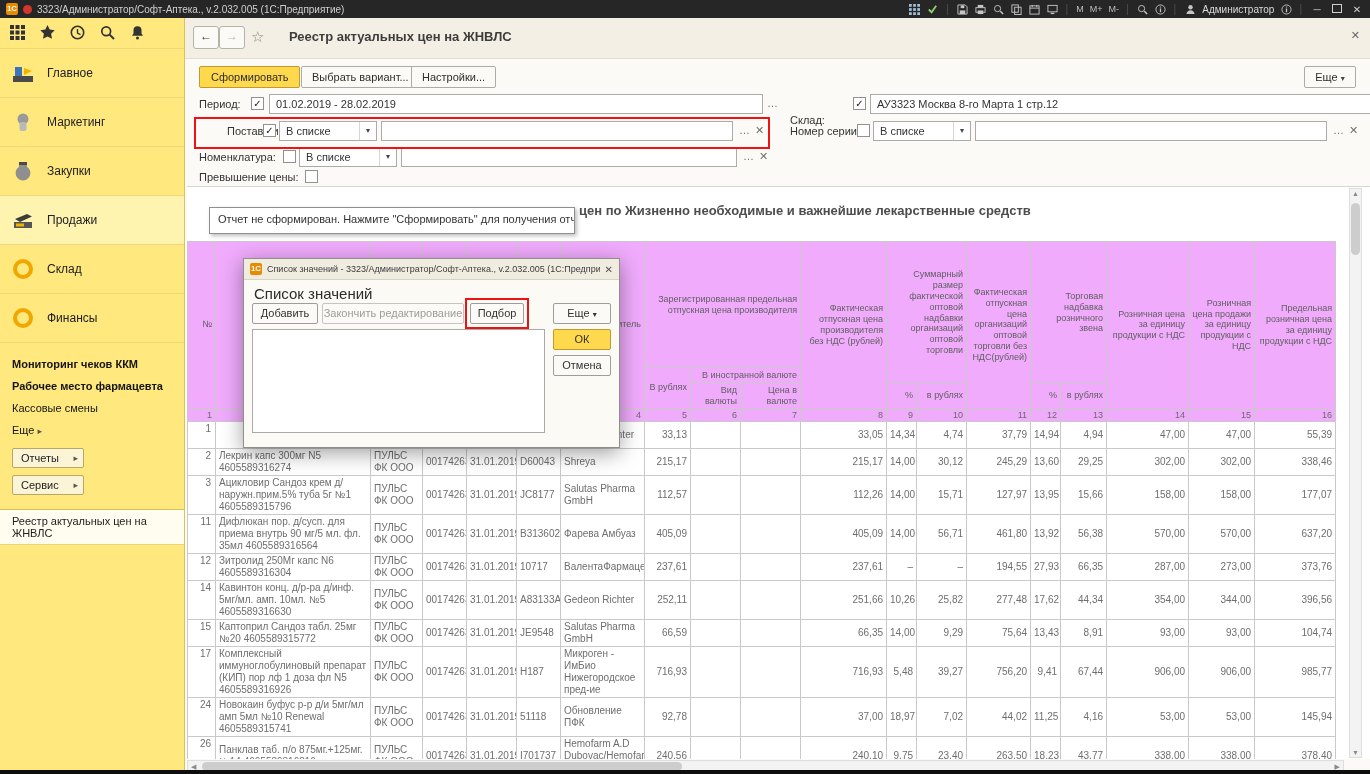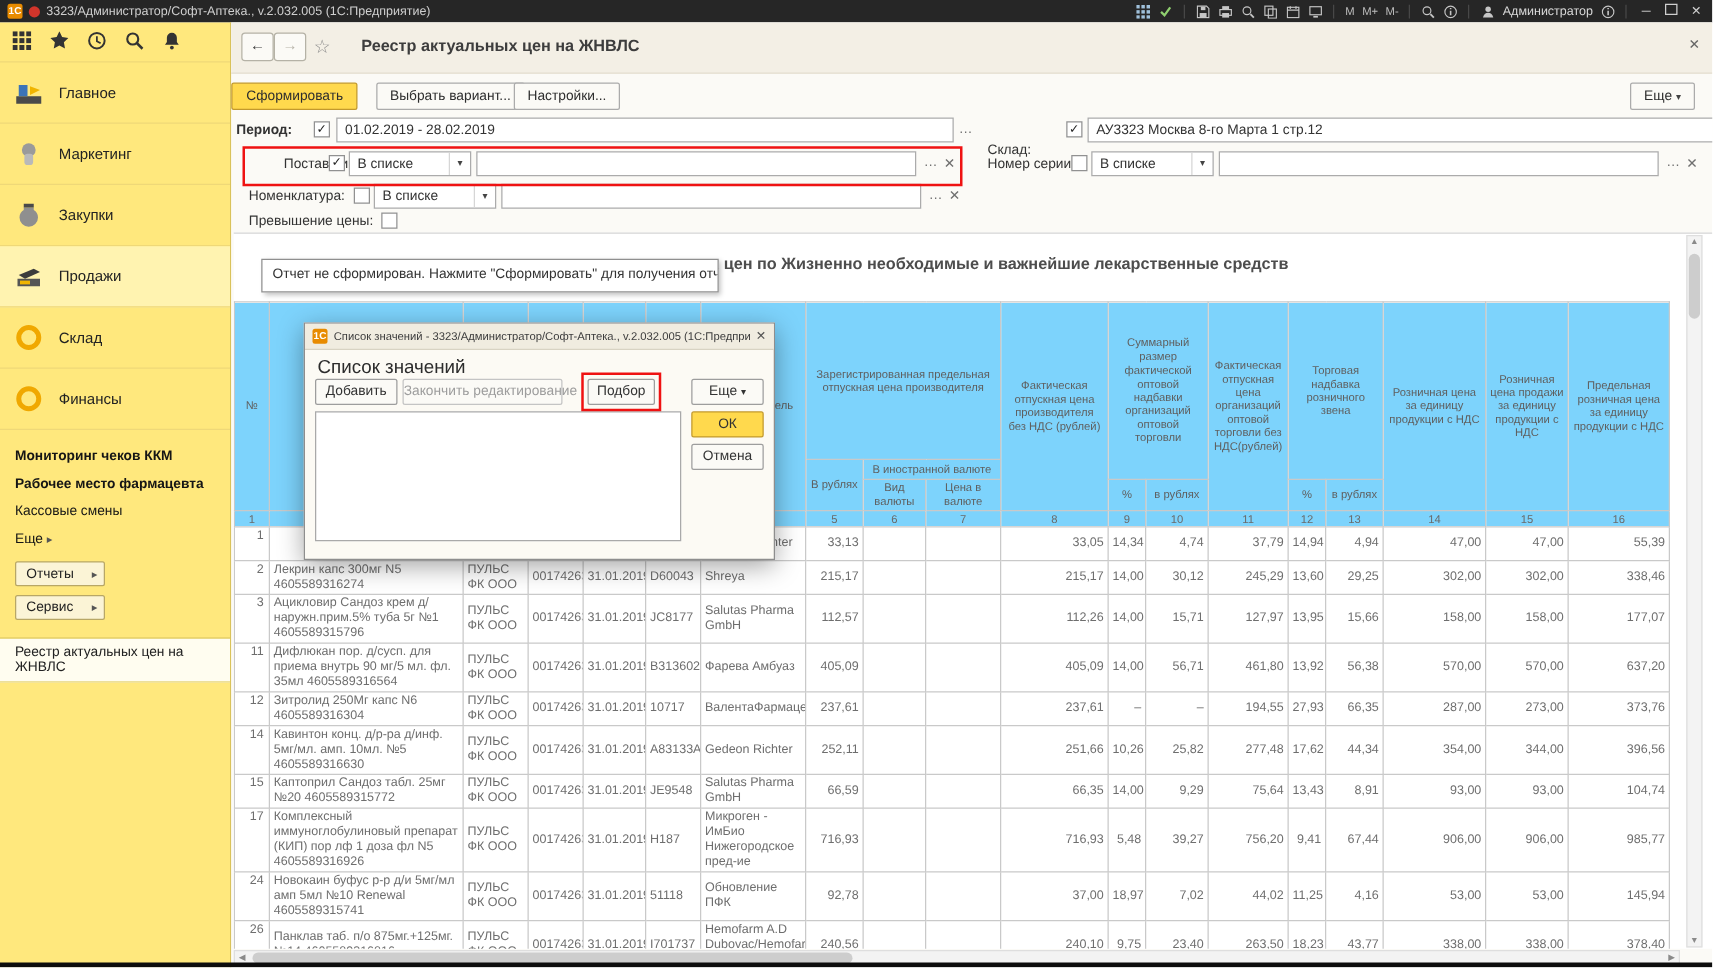--- a/index.html
+++ b/index.html
@@ -62,21 +62,21 @@
   .combo .arr{position:absolute;right:0;top:0;bottom:0;width:16px;border-left:1px solid #d6d6d6;text-align:center;font-size:8px;color:#444;line-height:18px;}
   .fbtn{position:absolute;font-size:11px;color:#707070;cursor:pointer;background:none;border:none;padding:0;}
 
   
   .report{position:absolute;left:2px;right:0;top:168px;height:572px;background:#fff;border-top:1px solid #d5d5d5;overflow:hidden;}
   .rep-title{position:absolute;left:370px;top:16px;font-size:13px;font-weight:bold;color:#4d4d4d;white-space:nowrap;z-index:2;}
   .tooltip{position:absolute;left:22px;top:20px;width:348px;height:25px;background:#fff;border:1px solid #8f8f8f;box-shadow:2px 2px 4px rgba(0,0,0,.25);font-size:11px;color:#333;line-height:23px;padding:0 8px;white-space:nowrap;overflow:hidden;z-index:6;}
 
   table.report-tbl{position:absolute;left:0;top:54px;border-coll apse:collapse;border-collapse:collapse;table-layout:fixed;width:1148px;background:#fff;z-index:1;}
   .report-tbl th,.report-tbl td{border:1px solid #c9c9c9;padding:1px 3px;overflow:hidden;box-sizing:border-box;}
-  .report-tbl thead th{font-weight:normal;color:#5f5f5f;text-align:center;vertical-align:middle;font-size:9px;line-height:1.2;background:#7dd3fc;}
+  .report-tbl thead th{font-weight:normal;color:#5f5f5f;text-align:right;vertical-align:middle;font-size:9px;line-height:1.2;background:#f0abfc;}
   .report-tbl tr.hA th{height:126px;}
   .report-tbl tr.hB th{height:16px;}
   .report-tbl tr.hC th{height:16px;}
   .report-tbl tr.hN th{height:13px;font-size:9px;color:#6a6a6a;}
   .report-tbl td{font-size:10px;color:#6e6e6e;line-height:1.2;vertical-align:middle;}
   .report-tbl td.cnum{text-align:right;vertical-align:top;padding-right:4px;}
   .report-tbl td.ctxt{text-align:left;}
   .report-tbl td.cval{text-align:right;}
 
   
@@ -310,26 +310,26 @@
   <div class="main">
 
     <div class="main-header">
       <div class="navbtn" style="left:8px;">←</div>
       <div class="navbtn disabled" style="left:34px;">→</div>
       <div class="fav-star">☆</div>
       <div class="page-title">Реестр актуальных цен на ЖНВЛС</div>
       <div class="tab-close">✕</div>
     </div>
 
-    <div class="btn yellow" style="left:0;top:48px;padding-left:11px;">Сформировать</div>
+    <div class="btn yellow" style="left:14px;top:48px;padding-left:11px;">Сформировать</div>
     <div class="btn" style="left:116px;top:48px;">Выбрать вариант...</div>
     <div class="btn" style="left:226px;top:48px;">Настройки...</div>
     <div class="btn" style="right:14px;top:48px;width:52px;"><span>Еще</span> <span class="darr">▾</span></div>
 
-    <div class="flabel" style="left:4px;top:80px;font-weight:bold;">Период:</div>
+    <div class="flabel" style="left:14px;top:80px;">Период:</div>
     <div class="cb checked" style="left:66px;top:79px;"></div>
     <div class="field" style="left:84px;top:76px;width:494px;"><span>01.02.2019 - 28.02.2019</span></div>
     <button class="fbtn" style="left:582px;top:79px;">…</button>
     <div class="flabel" style="left:605px;top:96px;">Склад:</div>
     <div class="cb checked" style="left:668px;top:79px;"></div>
     <div class="field" style="left:685px;top:76px;width:570px;"><span>АУ3323 Москва 8-го Марта 1 стр.12</span><span class="arr">▾</span></div>
 
     <div class="flabel" style="left:14px;top:107px;padding-left:28px;">Поставщик:</div>
     <div class="cb checked" style="left:78px;top:106px;"></div>
     <div class="combo" style="left:94px;top:103px;width:98px;">
@@ -666,21 +666,21 @@
   </div>
 
   <div class="dialog">
     <div class="dlg-titlebar">
       <span class="logo1c">1С</span>
       <span class="dlg-title">Список значений - 3323/Администратор/Софт-Аптека., v.2.032.005 (1С:Предприятие)</span>
       <span class="dlg-close">✕</span>
     </div>
     <div class="dlg-heading">Список значений</div>
     <div class="dbtn" style="left:8px;top:44px;width:66px;">Добавить</div>
-    <div class="dbtn disabled" style="left:78px;top:44px;width:128px;">Закончить редактирование</div>
+    <div class="dbtn disabled" style="left:78px;top:44px;width:142px;">Закончить редактирование</div>
     <div class="dbtn" style="left:226px;top:44px;width:54px;">Подбор</div>
     <div class="redbox" style="left:221px;top:39px;width:60px;height:27px;"></div>
     <div class="dbtn" style="right:8px;top:44px;width:58px;"><span>Еще</span> <span style="font-size:8px;">▾</span></div>
     <div class="dbtn yellow" style="right:8px;top:70px;width:58px;">ОК</div>
     <div class="dbtn" style="right:8px;top:96px;width:58px;">Отмена</div>
     <div class="dlg-list"></div>
   </div>
 
   <div class="bottom-strip"></div>
 </div>

